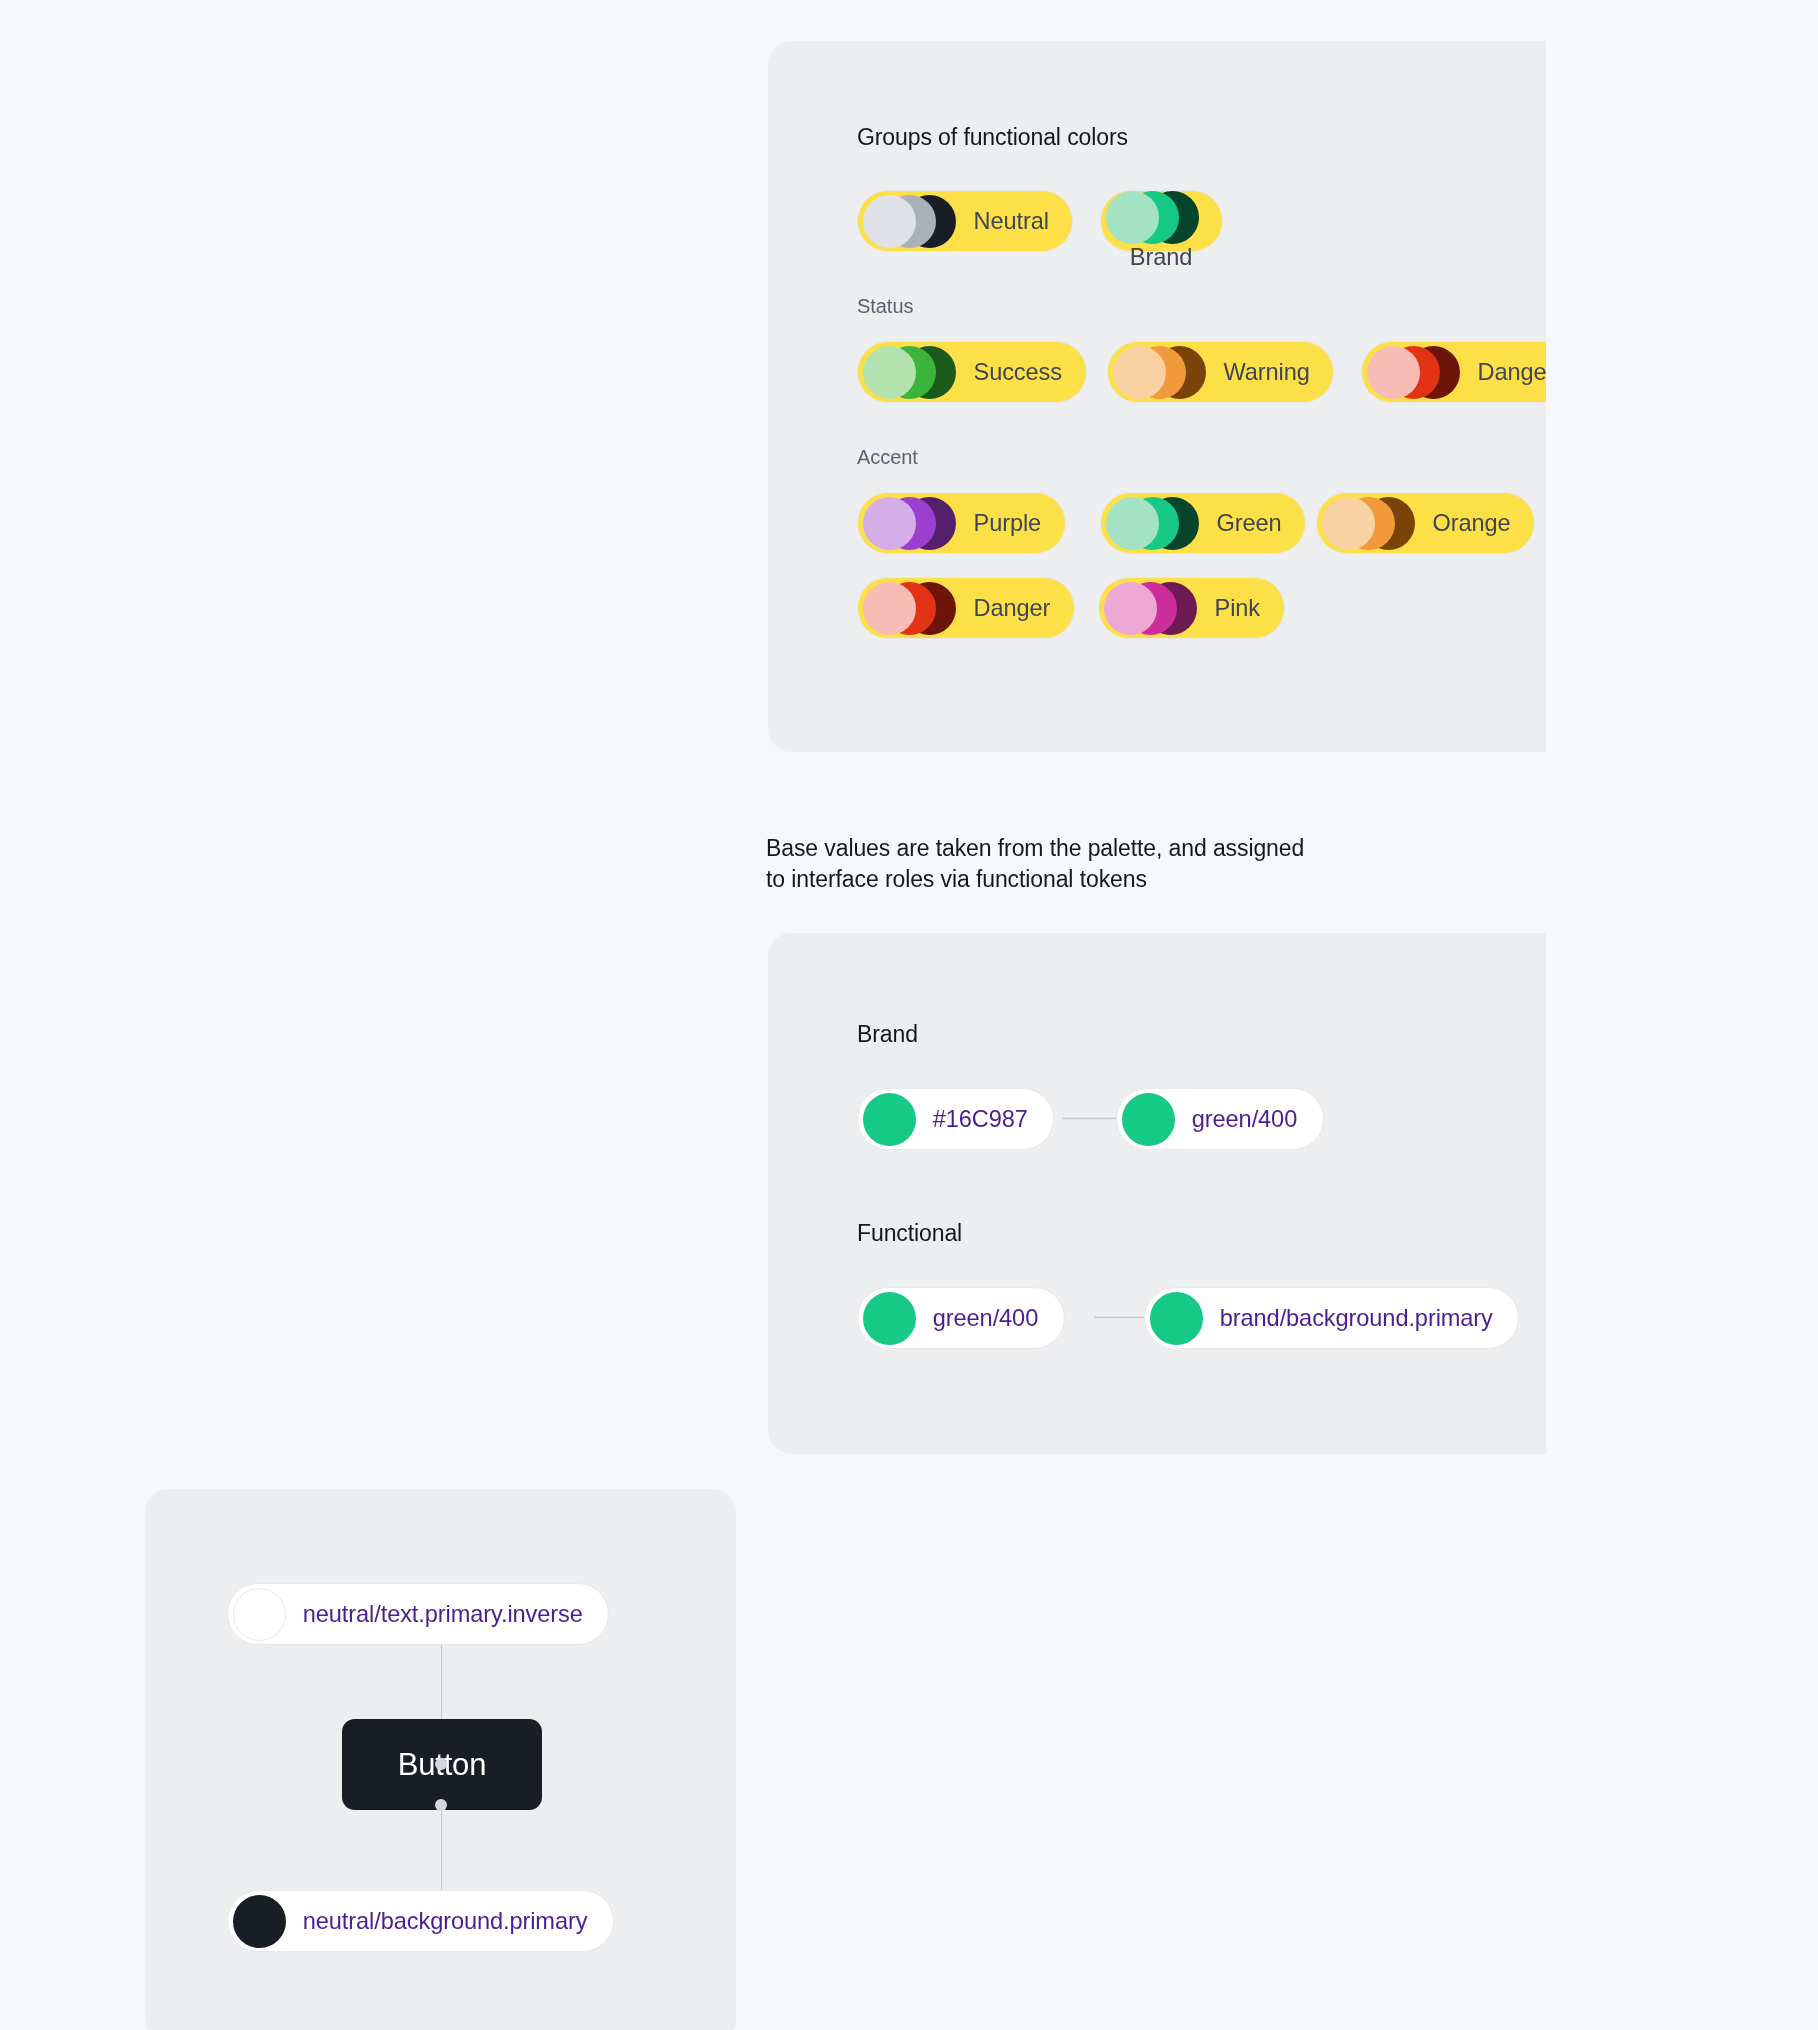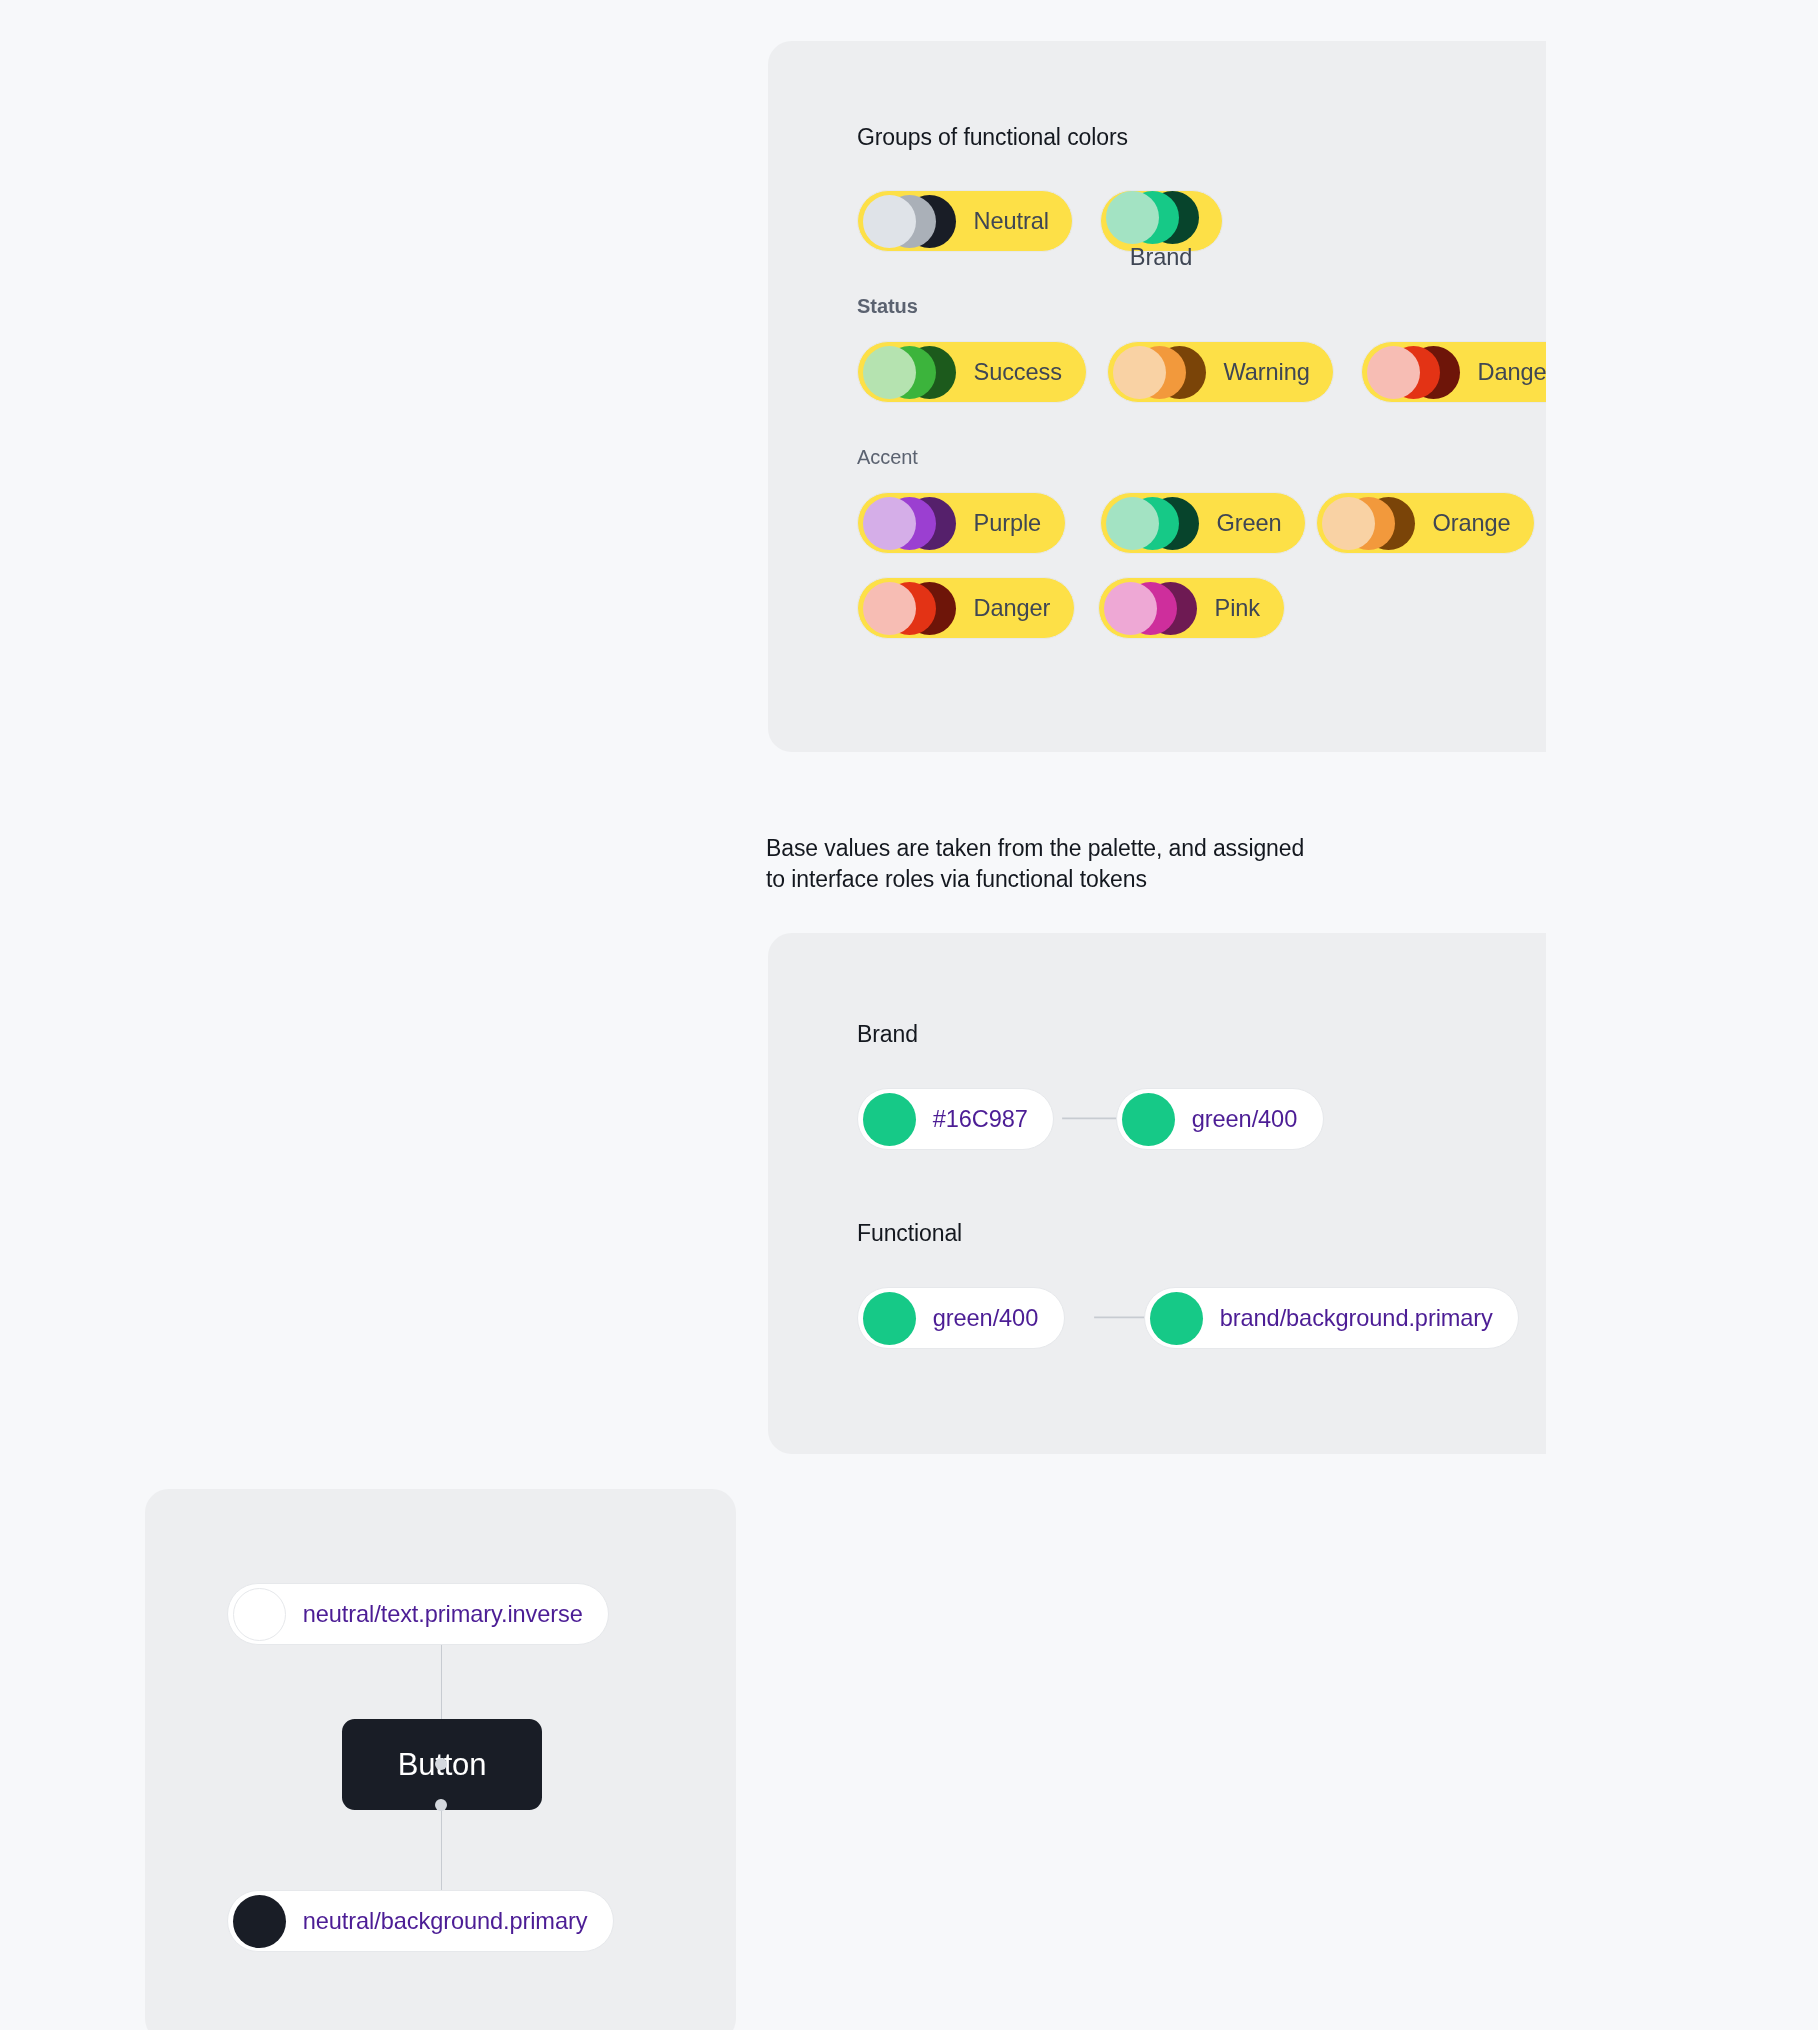--- a/index.html
+++ b/index.html
@@ -174,21 +174,21 @@
 
   <div class="chip" style="left:1100px; top:178px;flex-direction:column;">
     <span class="swatch-stack" style="width:93px;">
       <span class="dot s3" style="background:#07442C;"></span>
       <span class="dot s2" style="background:#16C987;"></span>
       <span class="dot s1" style="background:#A3E3C3;"></span>
     </span>
     <span class="chip-label">Brand</span>
   </div>
 
-  <div class="group-label" style="left:857px; top:283px;font-weight:bold;">Status</div>
+  <div class="group-label" style="left:857px; top:283px;">Status</div>
 
   <div class="chip" style="left:857px; top:329px;">
     <span class="swatch-stack" style="width:93px;">
       <span class="dot s3" style="background:#1C5A1C;"></span>
       <span class="dot s2" style="background:#3CB43C;"></span>
       <span class="dot s1" style="background:#B5E3B0;"></span>
     </span>
     <span class="chip-label">Success</span>
   </div>
 

